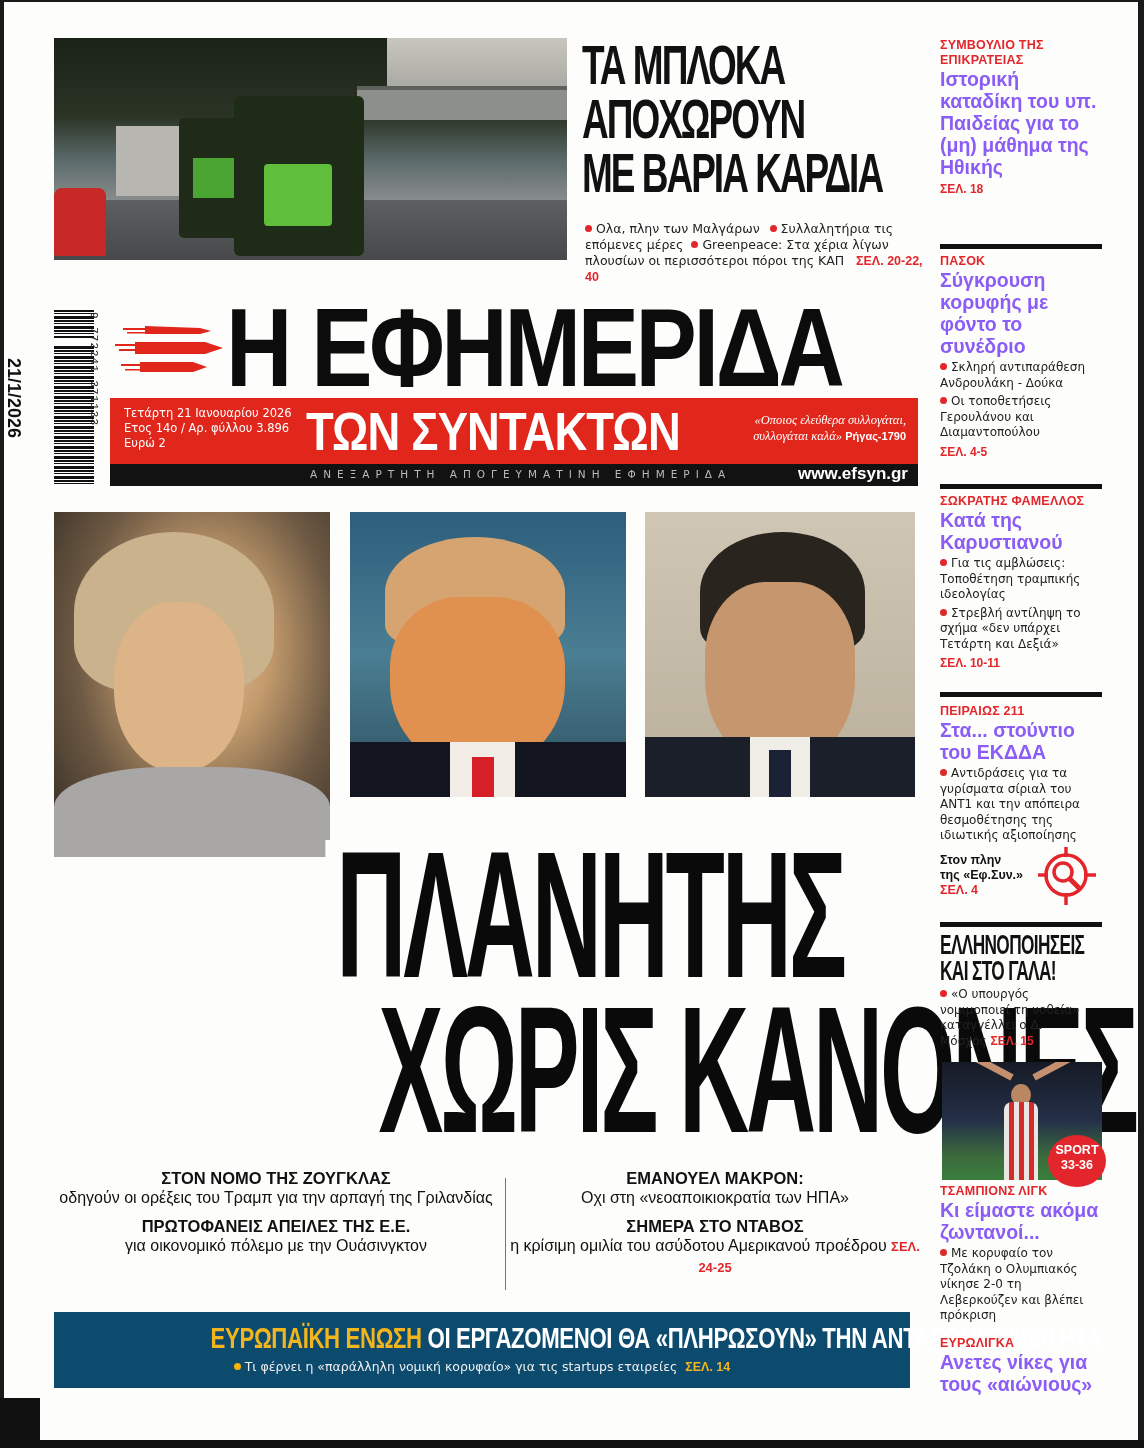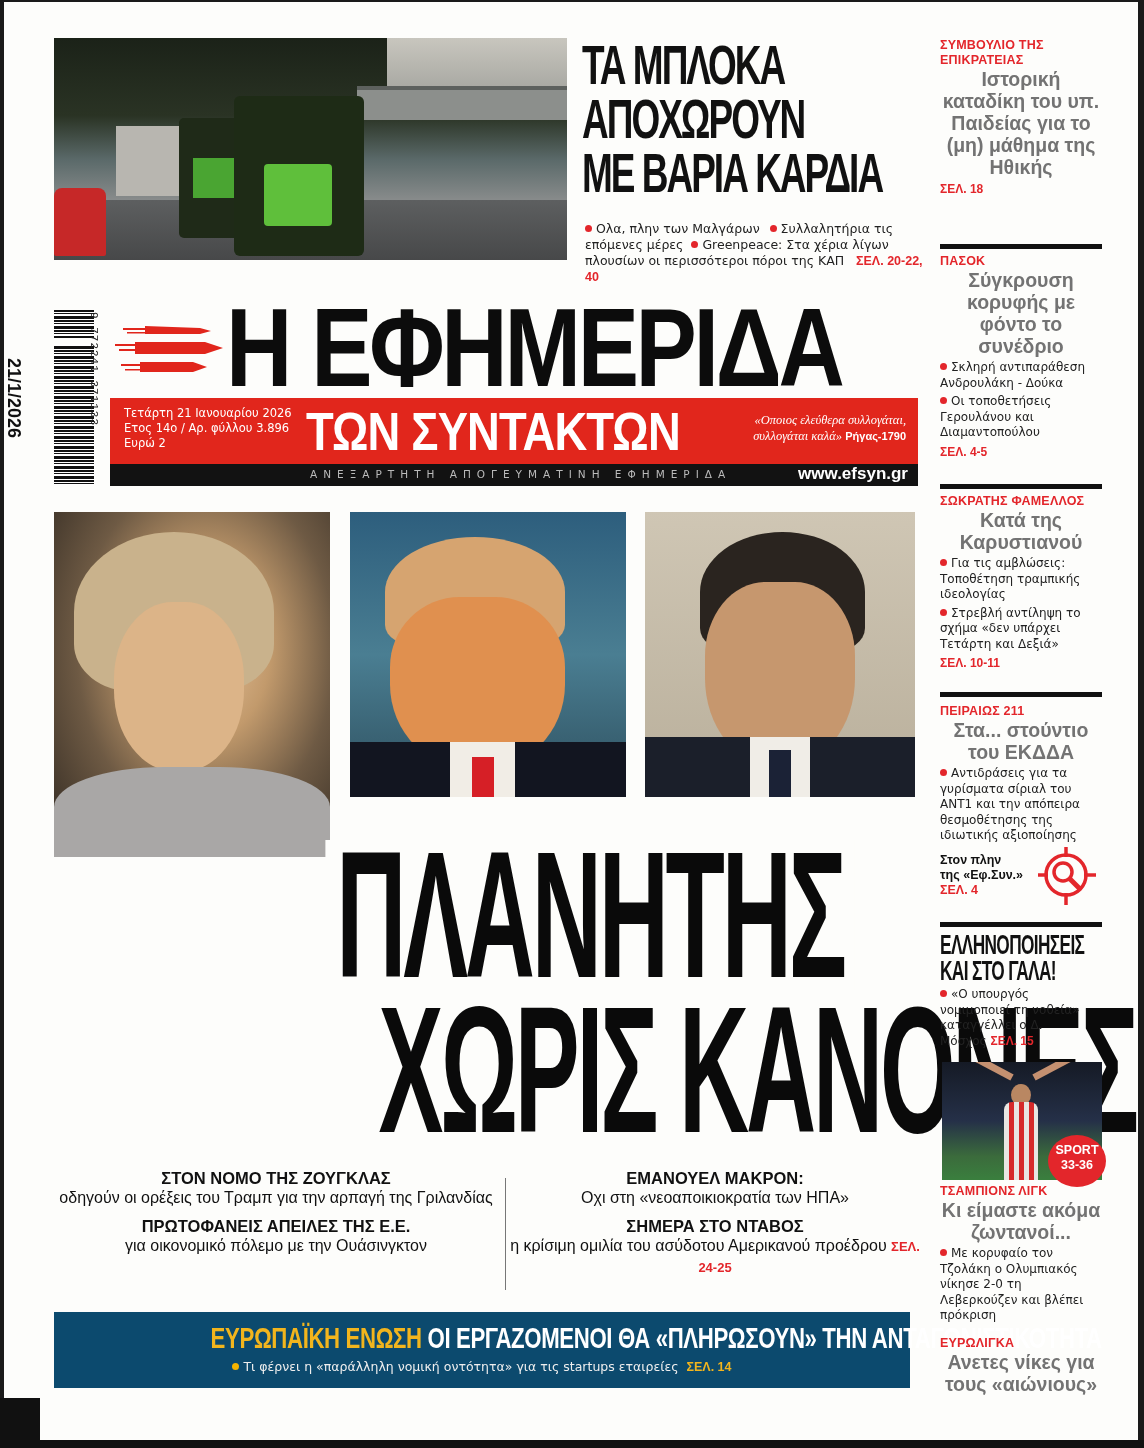--- a/index.html
+++ b/index.html
@@ -93,21 +93,21 @@
     .eu-banner { position: absolute; left: 54px; top: 1312px; width: 856px; height: 76px; background: #0c4a6e; text-align: center; }
     .eu-banner .headline { margin-top: 8px; font-family: "Liberation Sans", sans-serif; font-weight: 700; font-size: 30px; line-height: 36px;
       color: #fff; white-space: nowrap; display: inline-block; transform: scaleX(0.74); letter-spacing: -0.5px; }
     .eu-banner .headline .label { color: #f2b51d; }
     .eu-banner .sub { color: #eee; font-size: 12.5px; line-height: 18px; margin-top: 2px; }
     .eu-banner .sub .sel { color: #f2b51d; }
 
     
     .side { position: absolute; left: 940px; width: 162px; font-family: "Liberation Sans", sans-serif; }
     .side .kicker { color: #e3262b; font-weight: 700; font-size: 12.5px; line-height: 15px; letter-spacing: 0.2px; }
-    .side .title { font-weight: 700; font-size: 19.5px; line-height: 22px; color: #737373; text-align: center; }
+    .side .title { font-weight: 700; font-size: 19.5px; line-height: 22px; color: #8b5cf6; }
     .side .bullet { font-family: "DejaVu Sans", sans-serif; font-size: 12px; line-height: 15.5px; color: #222; margin-top: 3px; }
     .side .sel { font-size: 12px; margin-top: 4px; display: block; }
     .side-rule { position: absolute; left: 940px; width: 162px; height: 5px; background: #111; }
     .side .cond-title { font-weight: 700; font-size: 27px; line-height: 26px; letter-spacing: -1px; transform: scaleX(0.64); transform-origin: left top; white-space: nowrap; width: 260px; }
 
     .lens-block { position: absolute; left: 940px; top: 853px; width: 162px; height: 50px; }
     .lens-block .txt { font-family: "Liberation Sans", sans-serif; font-weight: 700; font-size: 12.5px; line-height: 15px; }
     .lens-block svg { position: absolute; left: 96px; top: -8px; }
 
     .sport-photo { position: absolute; left: 942px; top: 1062px; width: 160px; height: 118px; overflow: hidden;
@@ -223,21 +223,21 @@
 <div class="divider-v"></div>
 <div class="story-col right">
   <div class="kicker">ΕΜΑΝΟΥΕΛ ΜΑΚΡΟΝ:</div>
   <div class="body">Οχι στη «νεοαποικιοκρατία των ΗΠΑ»</div>
   <div class="kicker">ΣΗΜΕΡΑ ΣΤΟ ΝΤΑΒΟΣ</div>
   <div class="body"><span>η κρίσιμη ομιλία του ασύδοτου Αμερικανού προέδρου</span> <span class="sel" style="font-size:13px">ΣΕΛ. 24-25</span></div>
 </div>
 
 <div class="eu-banner">
   <div class="headline"><span class="label">ΕΥΡΩΠΑΪΚΗ ΕΝΩΣΗ</span> <span>ΟΙ ΕΡΓΑΖΟΜΕΝΟΙ ΘΑ «ΠΛΗΡΩΣΟΥΝ» ΤΗΝ ΑΝΤΑΓΩΝΙΣΤΙΚΟΤΗΤΑ</span></div>
-  <div class="sub"><span class="dot yellow"></span><span>Τι φέρνει η «παράλληλη νομική οντότητα» για τις startups εταιρείες</span>&nbsp;&nbsp;<span class="sel">ΣΕΛ. 14</span></div>
+  <div class="sub"><span class="dot yellow"></span><span>Τι φέρνει η «παράλληλη νομική κορυφαίο» για τις startups εταιρείες</span>&nbsp;&nbsp;<span class="sel">ΣΕΛ. 14</span></div>
 </div>
 
 <div class="side" style="top:38px">
   <div class="kicker">ΣΥΜΒΟΥΛΙΟ ΤΗΣ ΕΠΙΚΡΑΤΕΙΑΣ</div>
   <div class="title">Ιστορική καταδίκη του υπ. Παιδείας για το (μη) μάθημα της Ηθικής</div>
   <span class="sel">ΣΕΛ. 18</span>
 </div>
 <div class="side-rule" style="top:244px"></div>
 
 <div class="side" style="top:254px">

